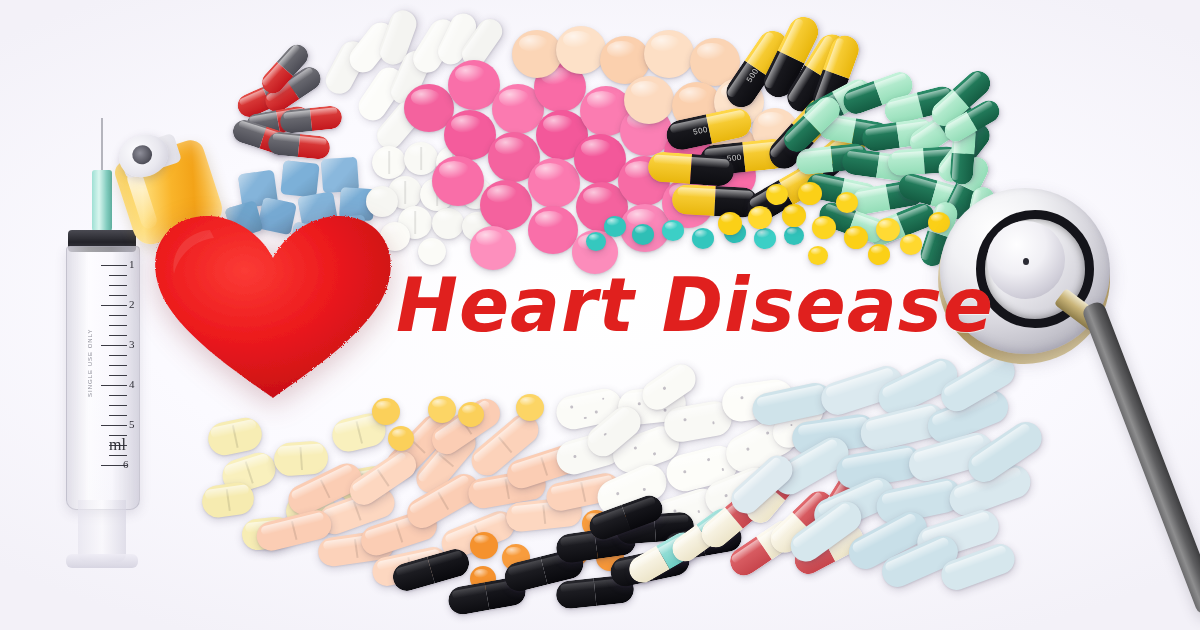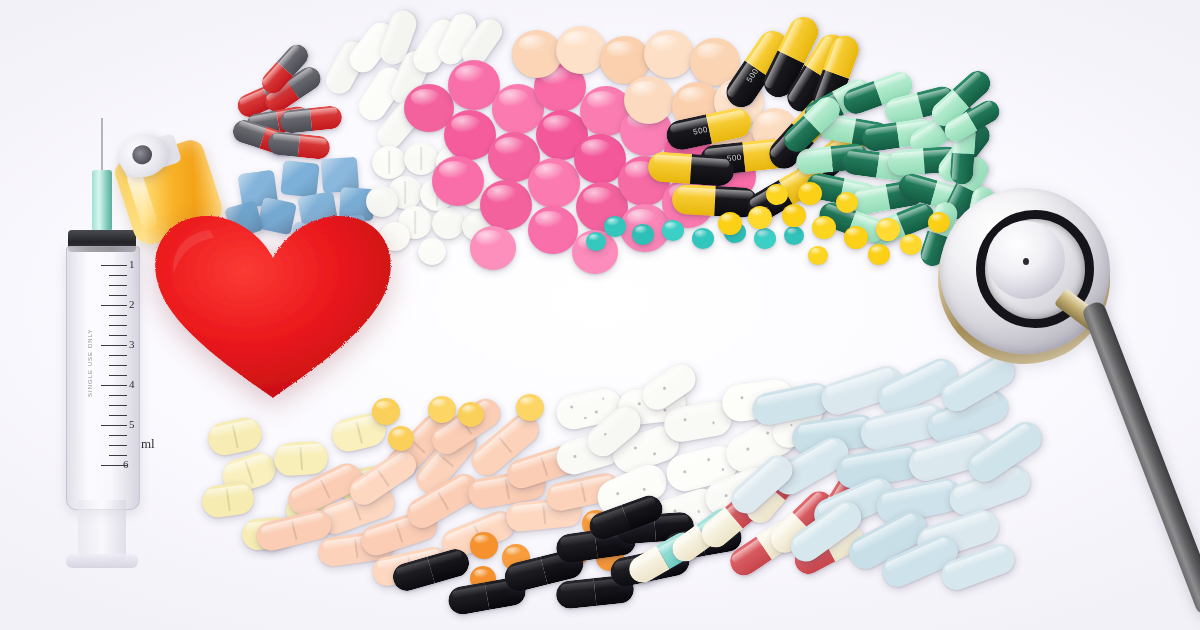--- a/index.html
+++ b/index.html
@@ -180,21 +180,21 @@
       <div class="grad" style="left:42px;top:198px;width:18px;"></div>
       <div class="grad" style="left:42px;top:208px;width:18px;"></div>
       <div class="grad" style="left:34px;top:218px;width:26px;"></div>
 
       <div class="gradnum" style="left:62px;top:11px;">1</div>
       <div class="gradnum" style="left:62px;top:51px;">2</div>
       <div class="gradnum" style="left:62px;top:91px;">3</div>
       <div class="gradnum" style="left:62px;top:131px;">4</div>
       <div class="gradnum" style="left:62px;top:171px;">5</div>
       <div class="gradnum" style="left:56px;top:211px;">6</div>
-      <div class="gradnum" style="left:74px;top:189px;font-size:13px;">ml</div>
+      <div class="gradnum" style="left:42px;top:189px;font-size:16px;">ml</div>
 
       <div class="syr-side" style="left:20px;top:150px;">SINGLE USE ONLY</div>
     </div>
     <div class="syr-rod" style="left:34px;top:382px;width:48px;height:62px;border-radius:0 0 8px 8px;"></div>
     <div class="syr-flange" style="left:22px;top:436px;width:72px;height:14px;"></div>
   </div>
 
   <div id="vial" style="left:116px;top:126px;width:108px;height:112px;">
     <div class="vial-body" style="left:4px;top:22px;width:92px;height:88px;"></div>
     <div class="vial-shine" style="left:14px;top:34px;width:16px;height:60px;"></div>
@@ -1049,14 +1049,15 @@
       </div>
     <div class="caplet" style="left:726px;top:470px;width:72px;height:29px;background:#dde9ef;transform:rotate(-42deg);">
         <div class="gloss"></div>
       </div>
     <div class="caplet" style="left:940px;top:552px;width:76px;height:30px;background:#d6e7ed;transform:rotate(-20deg);">
         <div class="gloss"></div>
       </div>
 
   </div>
 
+  <div id="title">Heart Disease</div>
 
 </div>
 
 </body></html>

